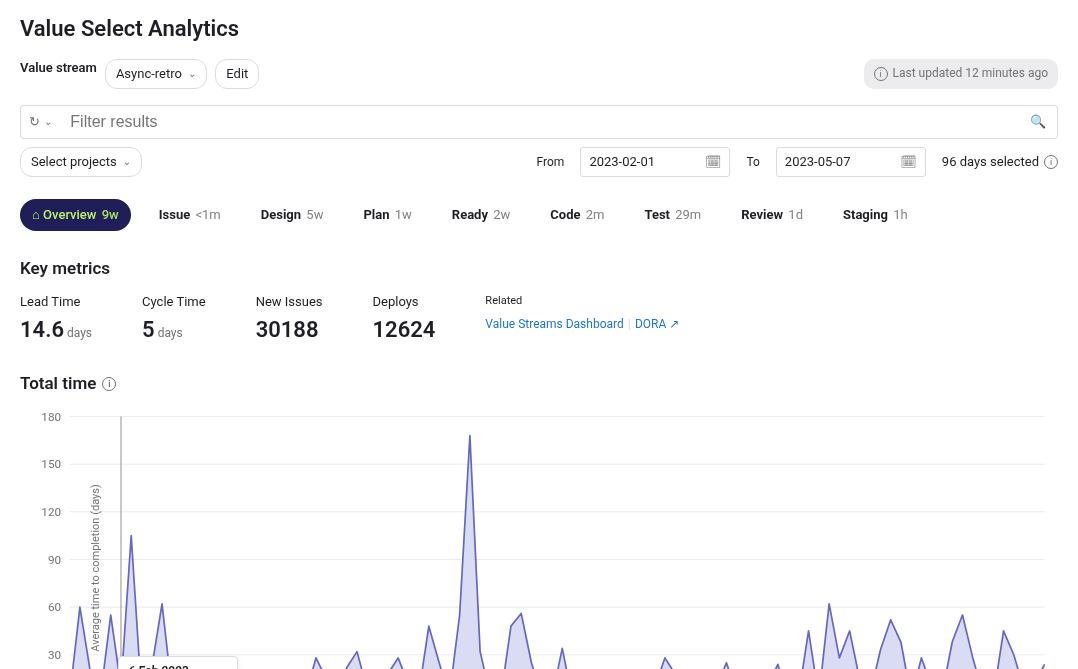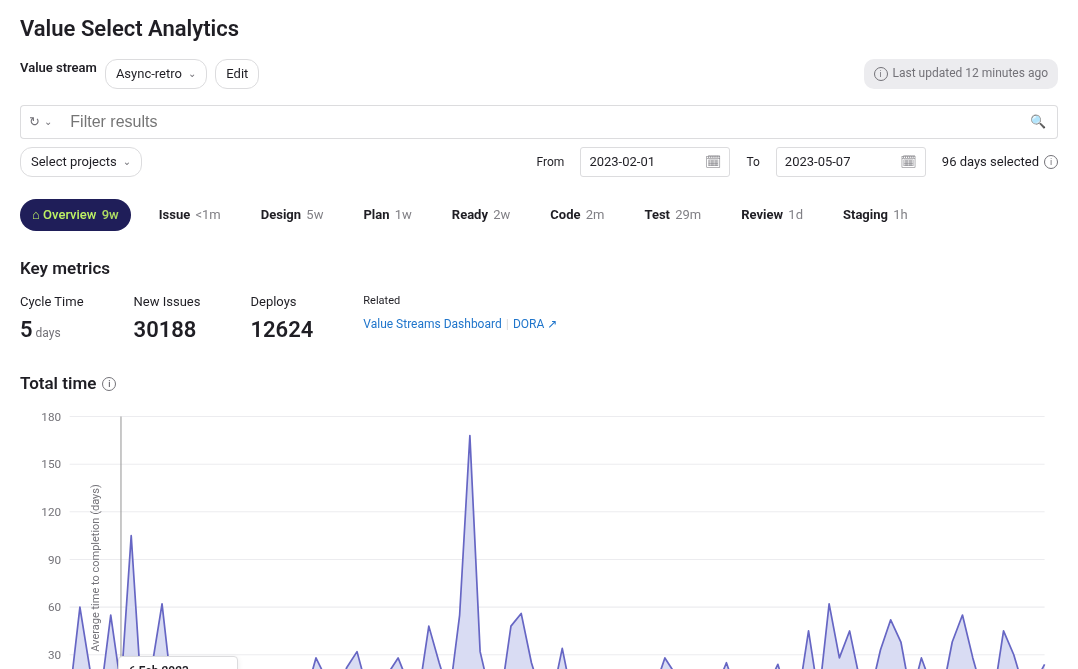--- a/index.html
+++ b/index.html
@@ -170,20 +170,24 @@
     <div class="stage"><span class="nm">Plan</span> <span class="tm">1w</span></div>
     <div class="stage"><span class="nm">Ready</span> <span class="tm">2w</span></div>
     <div class="stage"><span class="nm">Code</span> <span class="tm">2m</span></div>
     <div class="stage"><span class="nm">Test</span> <span class="tm">29m</span></div>
     <div class="stage"><span class="nm">Review</span> <span class="tm">1d</span></div>
     <div class="stage"><span class="nm">Staging</span> <span class="tm">1h</span></div>
   </div>
 
 <h2>Key metrics</h2>
 <div class="metrics" id="metrics">
+    <div class="metric">
+      <div class="ml">Lead Time</div>
+      <div class="mv">14.6<span class="mu">days</span></div>
+    </div>
     <div class="metric">
       <div class="ml">Cycle Time</div>
       <div class="mv">5<span class="mu">days</span></div>
     </div>
     <div class="metric">
       <div class="ml">New Issues</div>
       <div class="mv">30188</div>
     </div>
     <div class="metric">
       <div class="ml">Deploys</div>

